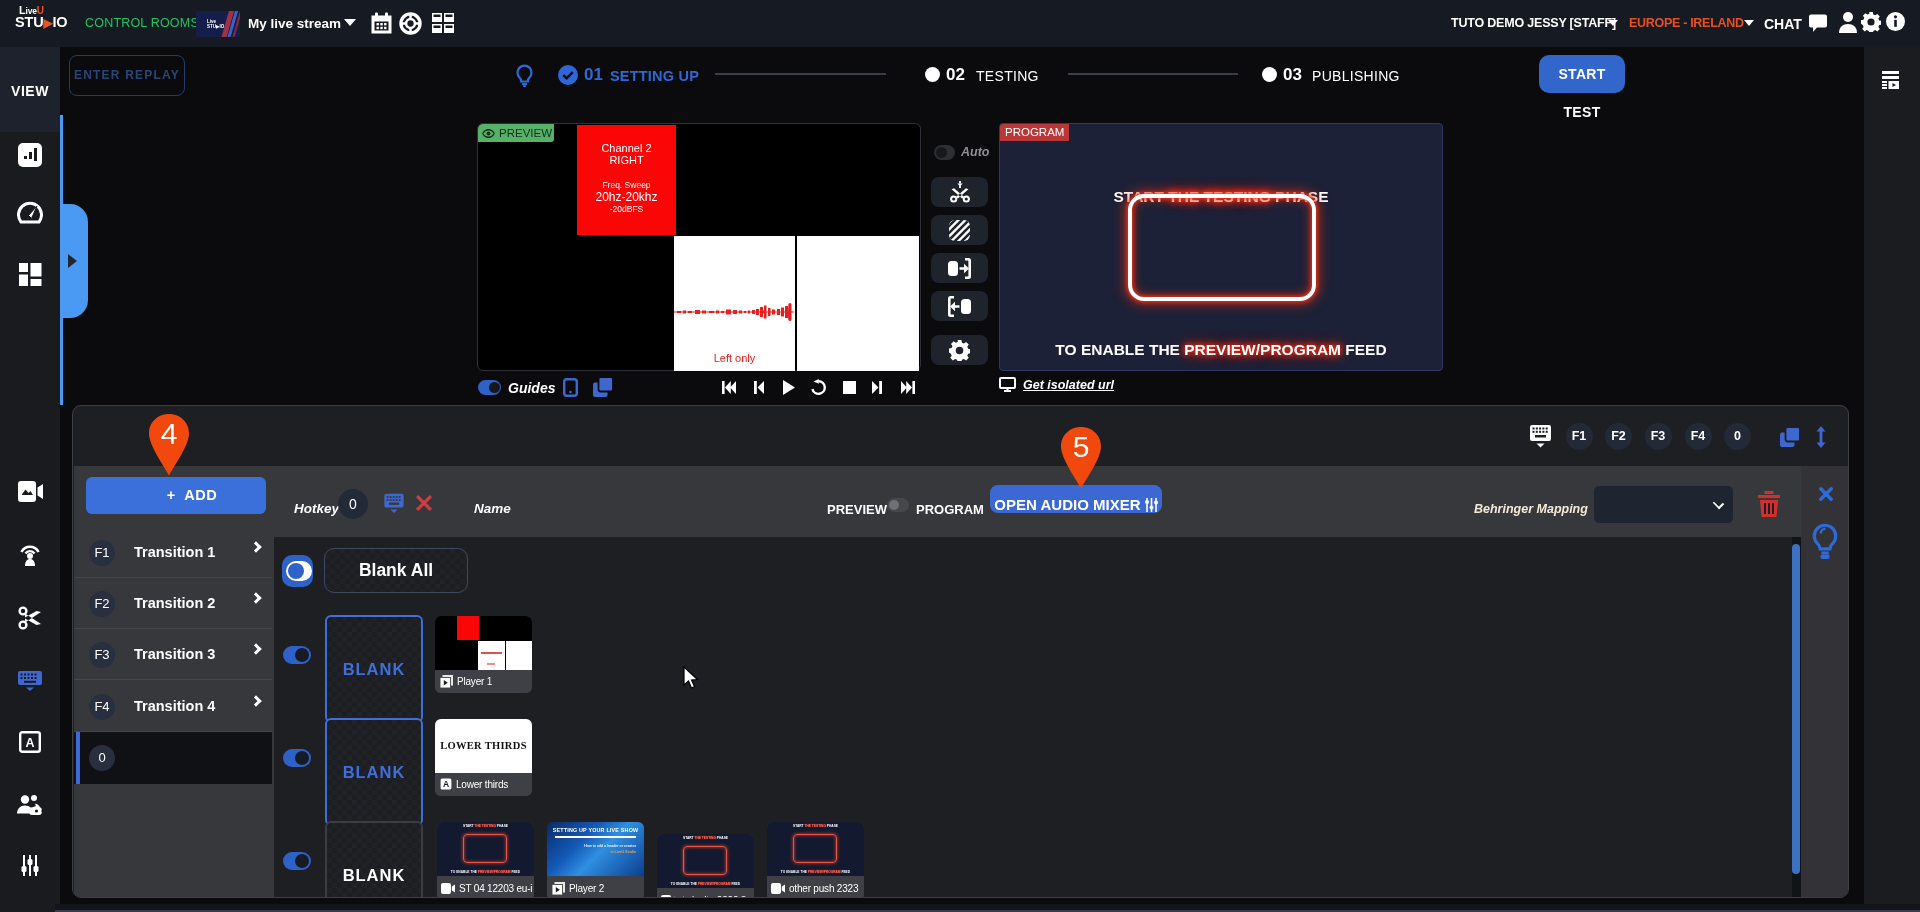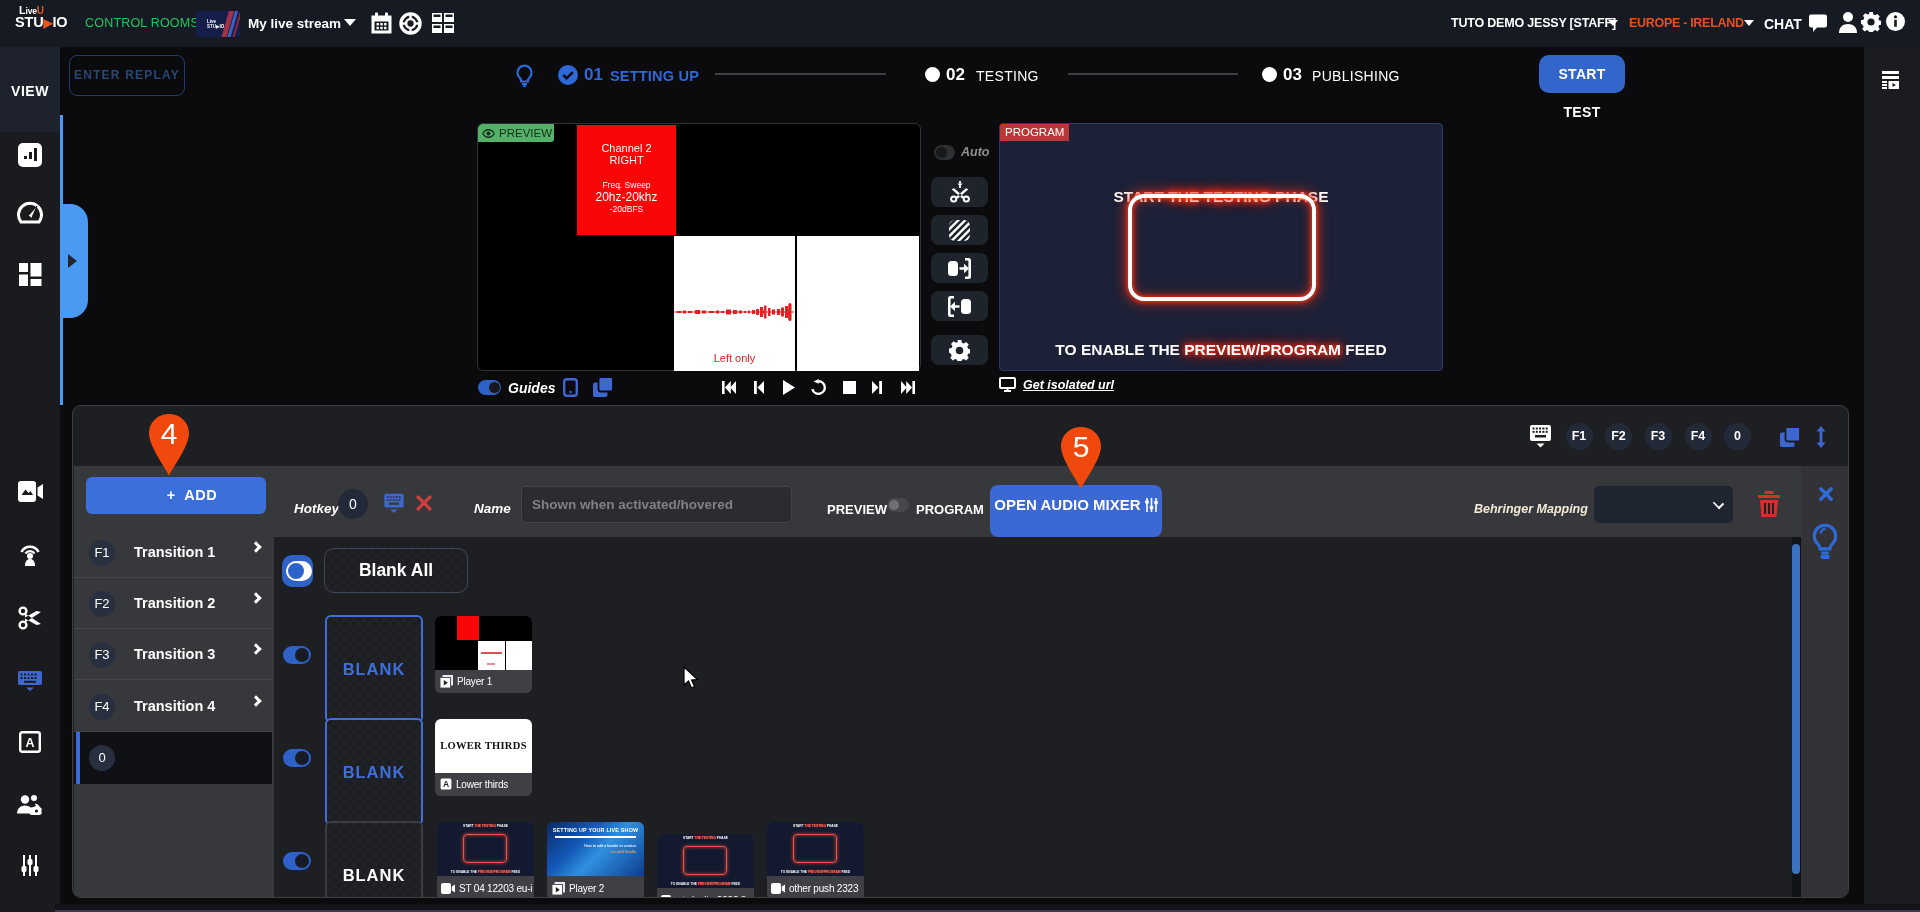--- a/index.html
+++ b/index.html
@@ -473,26 +473,25 @@
         <rect x="9.1" y="7.8" width="2" height="2"></rect>
         <rect x="12.4" y="7.8" width="2" height="2"></rect>
         <rect x="15.7" y="7.8" width="2" height="2"></rect>
         <rect x="5" y="11.5" width="11" height="2.5"></rect>
       </g>
   </svg>
   <svg class="abs" style="left:343px;top:89px;" width="16" height="16" viewBox="0 0 16 16">
     <path d="M2.2 0 L8 5.8 L13.8 0 L16 2.2 L10.2 8 L16 13.8 L13.8 16 L8 10.2 L2.2 16 L0 13.8 L5.8 8 L0 2.2 z" fill="#d43d3d"></path>
   </svg>
   <div class="abs" style="left:401px;top:95px;font-size:13.5px;font-weight:bold;font-style:italic;color:#fff;">Name</div>
-  <div class="abs" style="left:448px;top:80px;width:271px;height:37px;background:#2b2c30;border:1px solid #434449;border-radius:4px;color:#808186;font-size:13.5px;font-weight:bold;line-height:35px;padding-left:10px;">Shown when activated/hovered</div>
   <div class="abs" style="left:754px;top:96px;font-size:13px;font-weight:bold;color:#fff;">PREVIEW</div>
   <div class="abs" style="left:814px;top:92px;width:22px;height:14px;background:#46474c;border-radius:7px;"></div>
   <div class="abs" style="left:816px;top:94px;width:10px;height:10px;background:#707176;border-radius:50%;"></div>
   <div class="abs" style="left:843px;top:96px;font-size:13px;font-weight:bold;color:#fff;">PROGRAM</div>
-  <div class="abs" style="left:917px;top:79px;width:172px;height:52px;background:#3b68d3;border-radius:8px;color:#fff;font-size:15px;font-weight:bold;text-align:center;line-height:40px;">OPEN AUDIO MIXER
+  <div class="abs" style="left:917px;top:79px;width:172px;height:28px;background:#3b68d3;border-radius:8px;color:#fff;font-size:15px;font-weight:bold;text-align:center;line-height:40px;">OPEN AUDIO MIXER
     <svg width="13" height="14" viewBox="0 0 13 14" style="vertical-align:-2px;" fill="#fff">
         <g stroke="#fff" stroke-width="1.6">
           <line x1="2" y1="0" x2="2" y2="14"></line>
           <line x1="6.5" y1="0" x2="6.5" y2="14"></line>
           <line x1="11" y1="0" x2="11" y2="14"></line>
         </g>
         <circle cx="2" cy="4" r="2"></circle>
         <circle cx="6.5" cy="9.5" r="2"></circle>
         <circle cx="11" cy="4.5" r="2"></circle>
       </svg>

